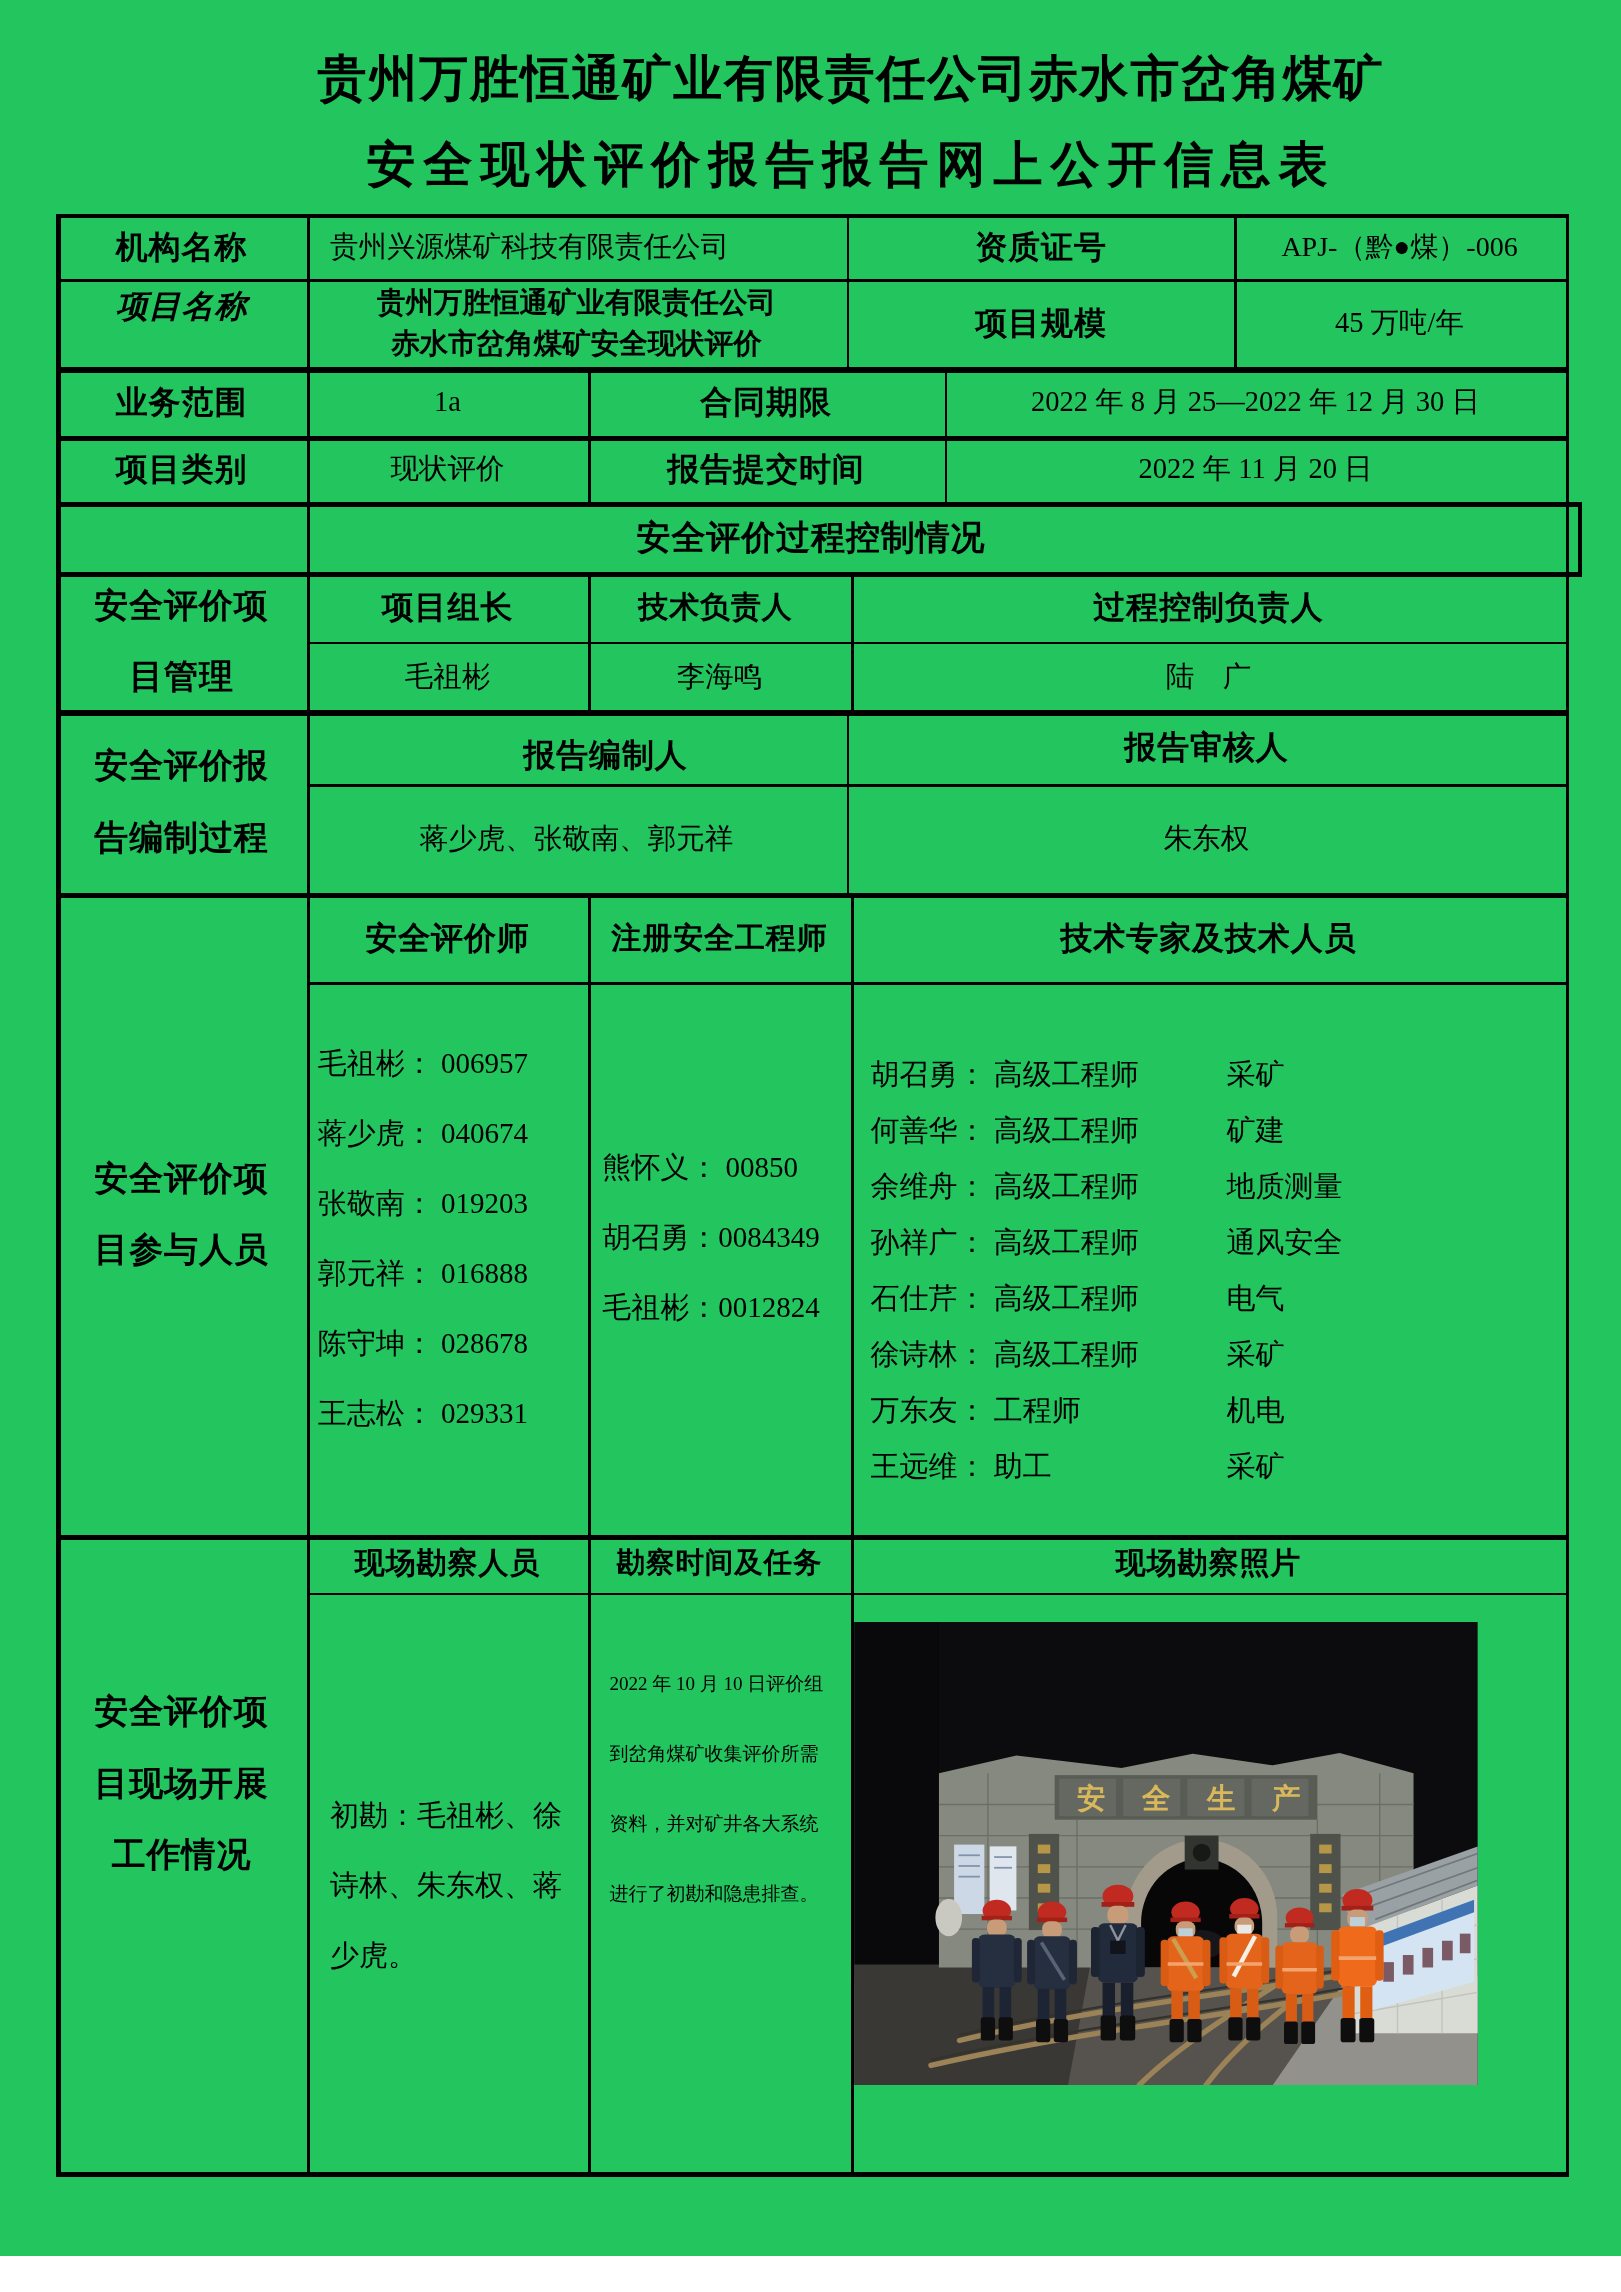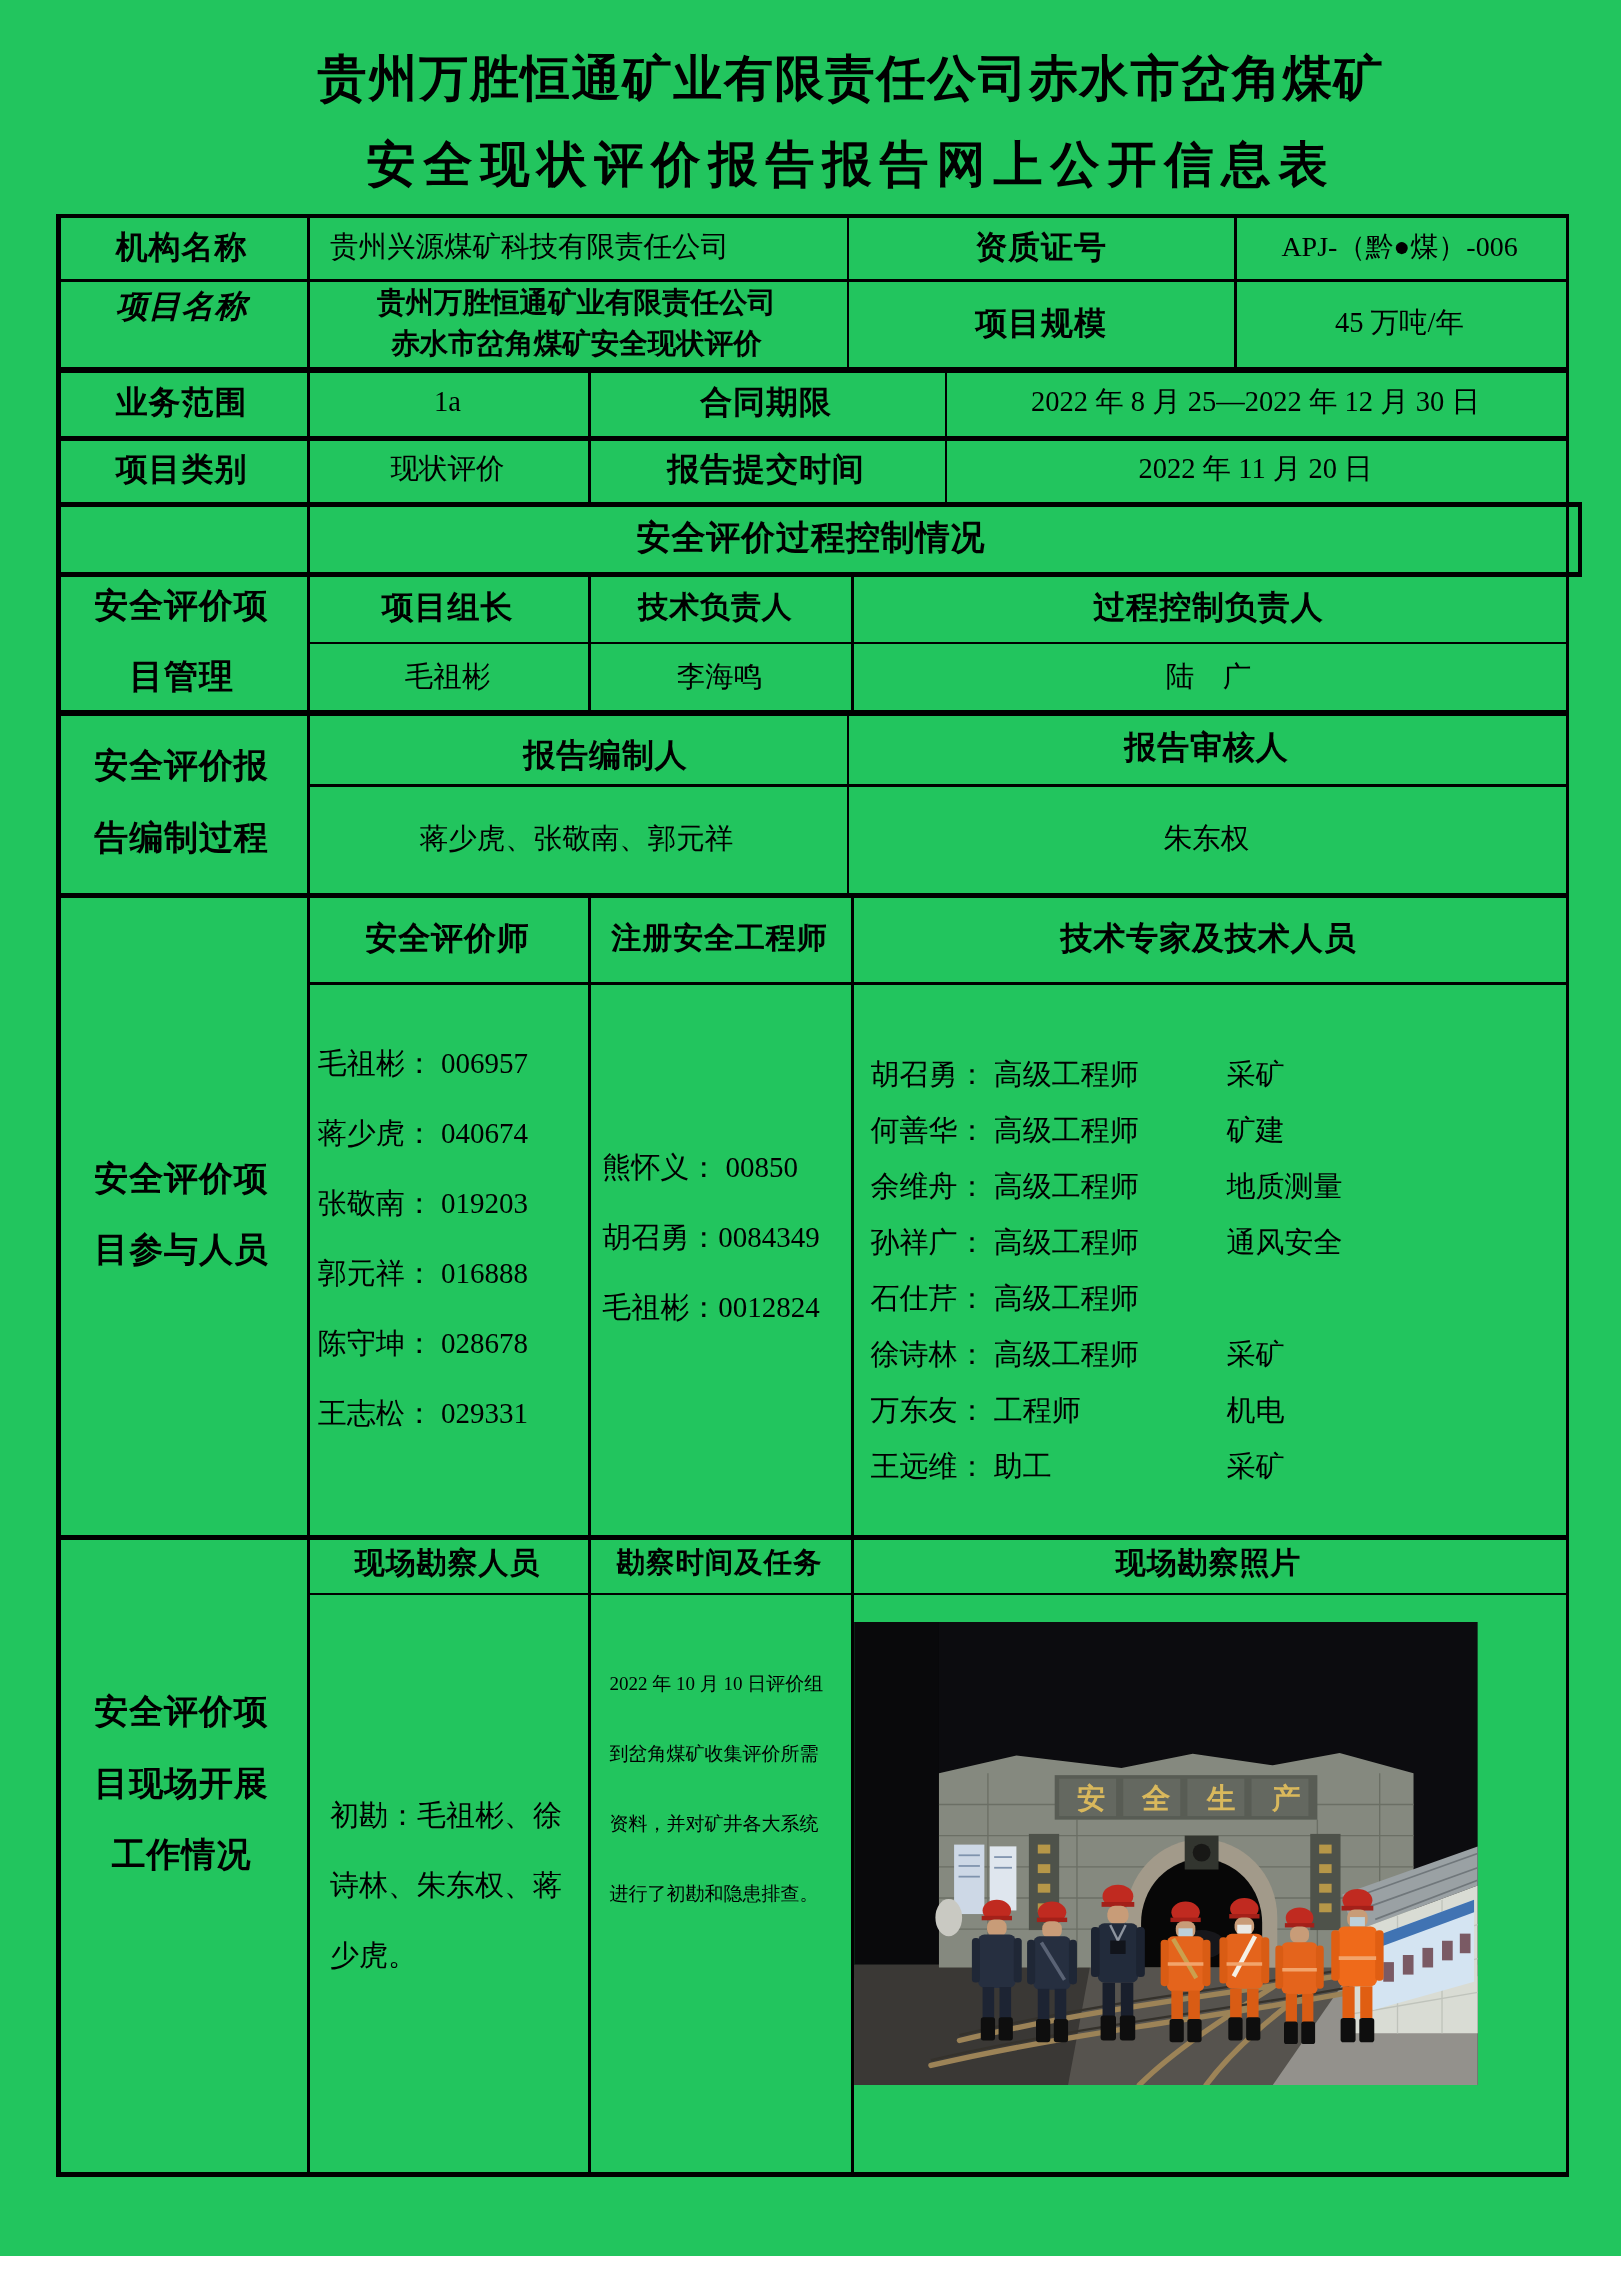--- a/index.html
+++ b/index.html
@@ -158,20 +158,21 @@
         <span>地质测量</span>
       </div>
 
       <div class="row">
         <span>孙祥广： 高级工程师</span>
         <span>通风安全</span>
       </div>
 
       <div class="row">
         <span>石仕芹： 高级工程师</span>
+        <span>电气</span>
       </div>
 
       <div class="row">
         <span>徐诗林： 高级工程师</span>
         <span>采矿</span>
       </div>
 
       <div class="row">
         <span>万东友： 工程师</span>
         <span>机电</span>

